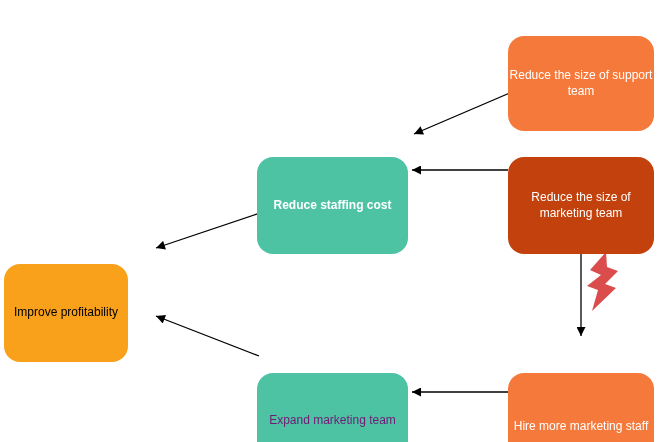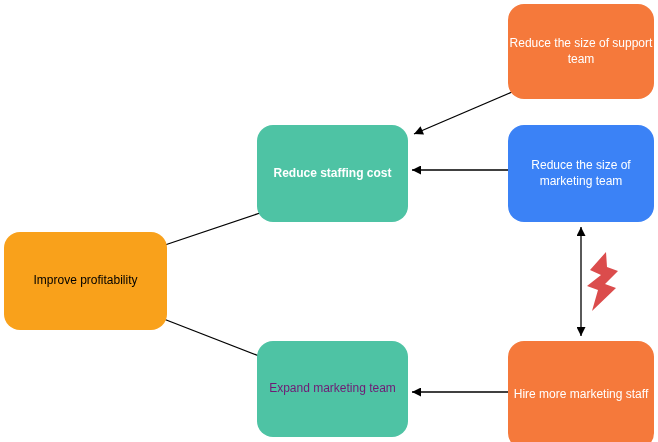--- a/index.html
+++ b/index.html
@@ -17,32 +17,33 @@
     width: 658px; height: 442px;
   }
   .node {
     position: absolute;
     border-radius: 16px;
     display: flex;
     align-items: center;
     justify-content: center;
     text-align: center;
     box-sizing: border-box;
+    margin-top: 32px;
   }
   .node span {
     display: block;
     width: 100%;
     font-size: 12px;
     line-height: 1.3;
     white-space: pre-line;
   }
   #node-support        { left: 508px; top: 4px;   width: 146px; height: 95px; }
   #node-marketing-size { left: 508px; top: 125px; width: 146px; height: 97px; }
   #node-staffing       { left: 257px; top: 125px; width: 151px; height: 97px; }
-  #node-profitability  { left: 4px;   top: 232px; width: 163px; height: 98px; }
+  #node-profitability  { left: 4px;   top: 232px; width: 124px; height: 98px; }
   #node-expand         { left: 257px; top: 341px; width: 151px; height: 96px; }
   #node-hire           { left: 508px; top: 341px; width: 146px; height: 108px; }
   .edge-line { stroke-width: 1.3; fill: none; }
   #arrowhead path { fill: #000000; }
 </style>
 </head>
 <body>
 
 <div class="canvas">
 
@@ -63,21 +64,21 @@
     </g>
 
     <polygon points="606,252 590,270 601,275 587,286 598,290 592,311 616,288 605,284 618,271 607,267" fill="#DB4C4C"></polygon>
   </svg>
 
   <div class="node" id="node-support" style="background-color: rgb(245, 121, 59); color: rgb(255, 255, 255);">
     <span>Reduce the size of support
 team</span>
   </div>
 
-  <div class="node" id="node-marketing-size" style="background-color: #3b82f6; color: rgb(255, 255, 255);">
+  <div class="node" id="node-marketing-size" style="background-color: #c2410c; color: rgb(255, 255, 255);">
     <span>Reduce the size of
 marketing team</span>
   </div>
 
   <div class="node" id="node-staffing" style="background-color: rgb(78, 195, 164); color: rgb(255, 255, 255); font-weight: bold;">
     <span>Reduce staffing cost</span>
   </div>
 
   <div class="node" id="node-profitability" style="background-color: rgb(249, 161, 27); color: rgb(0, 0, 0);">
     <span>Improve profitability</span>

